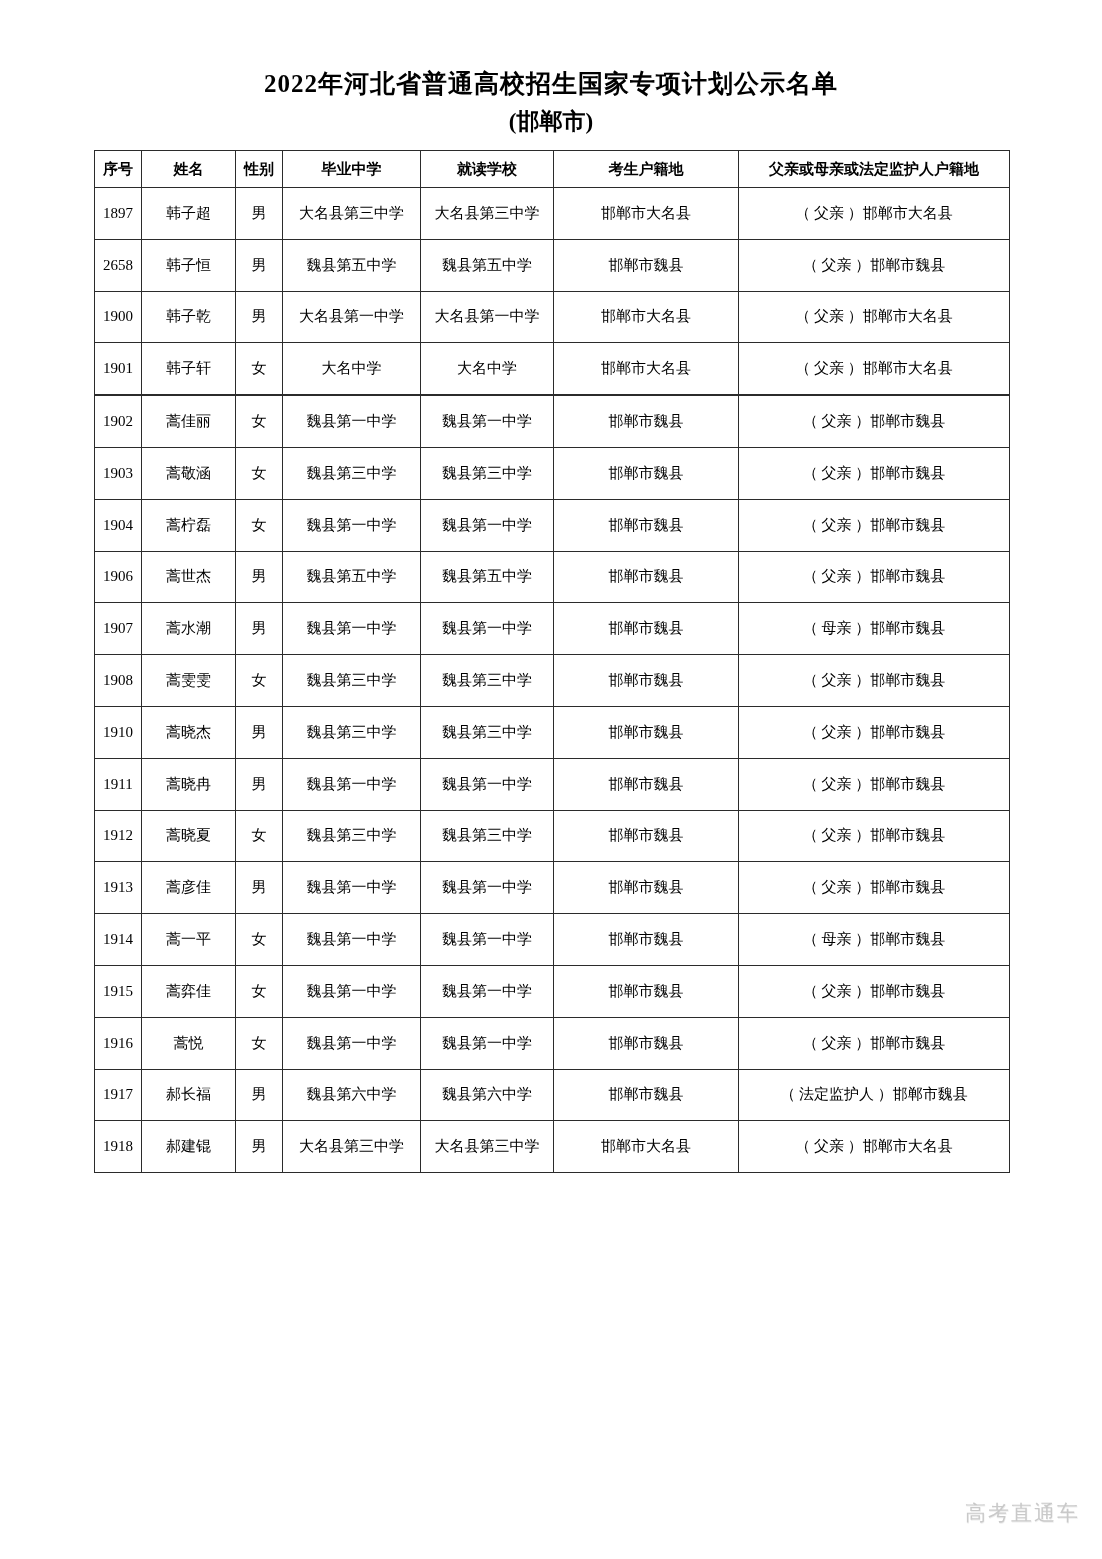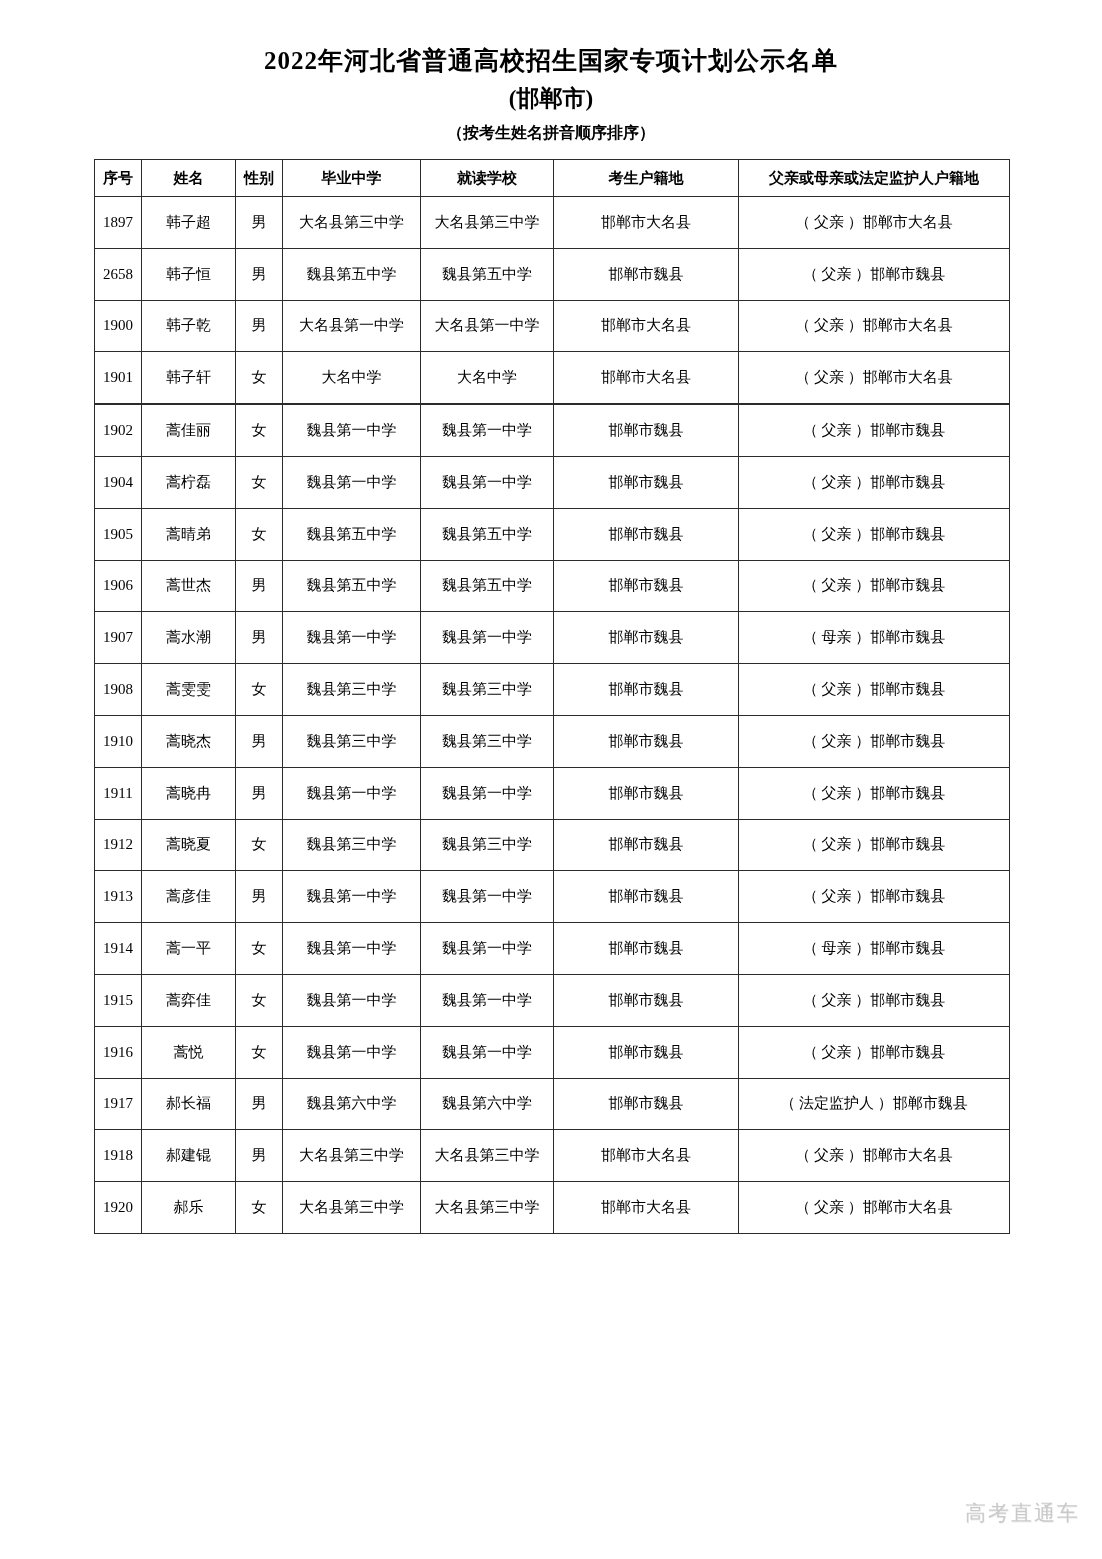--- a/index.html
+++ b/index.html
@@ -15,21 +15,21 @@
     color: #000000;
     overflow: hidden;
   }
   .page {
     width: 1102px;
     height: 1559px;
     position: relative;
   }
   .title-block {
     text-align: center;
-    padding-top: 45px;
+    padding-top: 68px;
   }
   .doc-title {
     font-size: 25px;
     font-weight: bold;
     line-height: 31px;
     margin: 0;
     letter-spacing: 1px;
   }
   .doc-subtitle {
     font-size: 23px;
@@ -90,21 +90,20 @@
   }
 </style>
 </head>
 <body>
 
 <div class="page">
 
   <div class="title-block">
     <p class="doc-title">2022年河北省普通高校招生国家专项计划公示名单</p>
     <p class="doc-subtitle">(邯郸市)</p>
-    <p class="doc-sort-note">（按考生姓名拼音顺序排序）</p>
   </div>
 
   <table class="roster">
     <colgroup>
       <col class="col-seq">
         <col class="col-name">
         <col class="col-sex">
       <col class="col-grad">
         <col class="col-att">
         <col class="col-res">
@@ -161,34 +160,34 @@
         <tr class="pb">
       <td>1902</td>
       <td>蒿佳丽</td>
       <td>女</td>
       <td>魏县第一中学</td>
       <td>魏县第一中学</td>
       <td>邯郸市魏县</td>
       <td>（ 父亲 ）邯郸市魏县</td>
     </tr>
         <tr>
+      <td>1903</td>
+      <td>蒿敬涵</td>
+      <td>女</td>
+      <td>魏县第三中学</td>
+      <td>魏县第三中学</td>
+      <td>邯郸市魏县</td>
+      <td>（ 父亲 ）邯郸市魏县</td>
+    </tr>
+        <tr>
       <td>1904</td>
       <td>蒿柠磊</td>
       <td>女</td>
       <td>魏县第一中学</td>
       <td>魏县第一中学</td>
-      <td>邯郸市魏县</td>
-      <td>（ 父亲 ）邯郸市魏县</td>
-    </tr>
-        <tr>
-      <td>1905</td>
-      <td>蒿晴弟</td>
-      <td>女</td>
-      <td>魏县第五中学</td>
-      <td>魏县第五中学</td>
       <td>邯郸市魏县</td>
       <td>（ 父亲 ）邯郸市魏县</td>
     </tr>
         <tr>
       <td>1906</td>
       <td>蒿世杰</td>
       <td>男</td>
       <td>魏县第五中学</td>
       <td>魏县第五中学</td>
       <td>邯郸市魏县</td>
@@ -286,27 +285,18 @@
     </tr>
         <tr>
       <td>1918</td>
       <td>郝建锟</td>
       <td>男</td>
       <td>大名县第三中学</td>
       <td>大名县第三中学</td>
       <td>邯郸市大名县</td>
       <td>（ 父亲 ）邯郸市大名县</td>
     </tr>
-        <tr>
-      <td>1920</td>
-      <td>郝乐</td>
-      <td>女</td>
-      <td>大名县第三中学</td>
-      <td>大名县第三中学</td>
-      <td>邯郸市大名县</td>
-      <td>（ 父亲 ）邯郸市大名县</td>
-    </tr>
       </tbody>
   </table>
 
   <div class="watermark">高考直通车</div>
 
 </div>
 
 </body></html>

